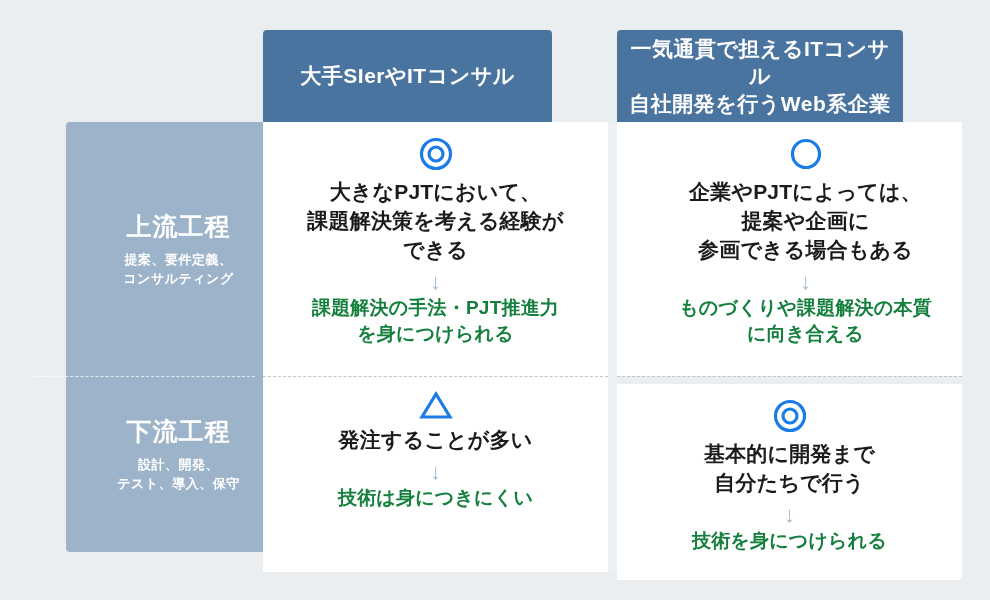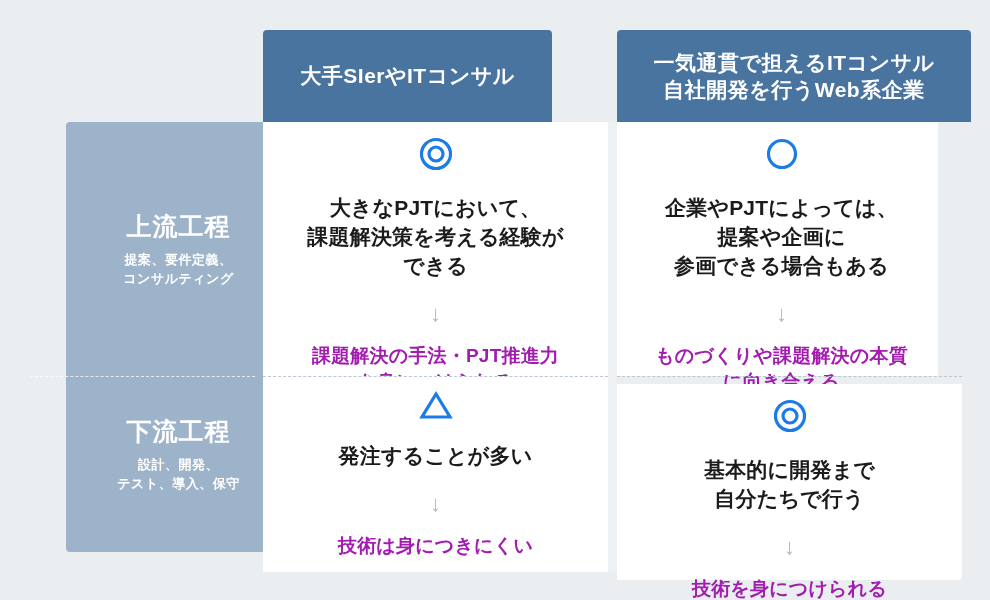--- a/index.html
+++ b/index.html
@@ -33,21 +33,21 @@
     justify-content: center;
     text-align: center;
     font-weight: bold;
     font-size: 21px;
     line-height: 1.3;
     letter-spacing: 0.5px;
     box-sizing: border-box;
     padding: 0 8px;
   }
   .col-head-1 { left: 263px; width: 289px; }
-  .col-head-2 { left: 617px; width: 354px; }
+  .col-head-2 { left: 617px; width: 286px; }
 
   .col-head span { display: block; }
 
   
   .row-label {
     position: absolute;
     left: 30px;
     width: 225px;
     background: #9db3ca;
     color: #ffffff;
@@ -79,24 +79,23 @@
   
   .cell {
     position: absolute;
     background: #ffffff;
     box-sizing: border-box;
     display: flex;
     flex-direction: column;
     align-items: center;
     text-align: center;
     padding: 14px 12px 10px 12px;
-    gap: 16px;
   }
   .cell-r1c1 { left: 263px; top: 122px; width: 345px; height: 254px; }
-  .cell-r1c2 { left: 593px; top: 122px; width: 345px; height: 254px; padding-left: 44px; }
+  .cell-r1c2 { left: 617px; top: 122px; width: 345px; height: 254px; padding-left: 44px; }
   .cell-r2c1 { left: 263px; top: 376px; width: 345px; height: 196px; border-radius: 0 0 0 0; }
   .cell-r2c2 { left: 617px; top: 384px; width: 345px; height: 196px; border-radius: 0 0 4px 0; }
 
   
   .col-gap {
     position: absolute;
     left: 608px;
     top: 122px;
     width: 9px;
     height: 450px;
@@ -131,21 +130,21 @@
   .arrow-down {
     color: #a8bbd0;
     font-size: 22px;
     line-height: 1;
     margin: 6px 0 2px 0;
     font-weight: normal;
   }
   .cell-sub {
     font-size: 19px;
     font-weight: bold;
-    color: #a21caf;
+    color: #15803d;
     line-height: 1.35;
     letter-spacing: 0.2px;
   }
 </style>
 </head>
 <body>
 
 <div class="board">
 
   <div class="col-head col-head-1">

